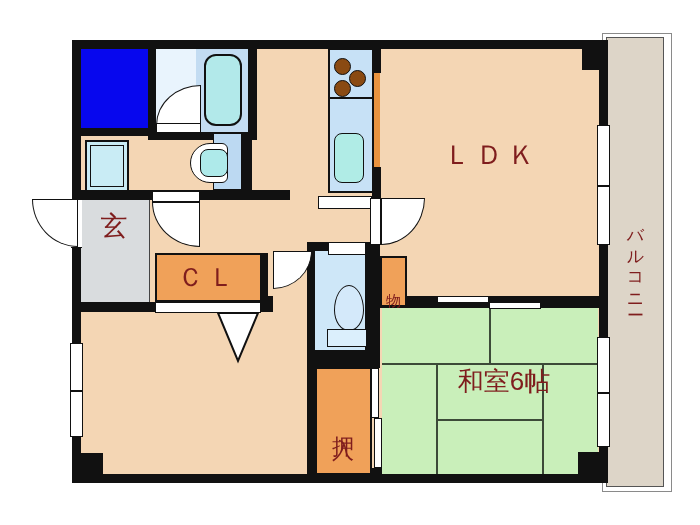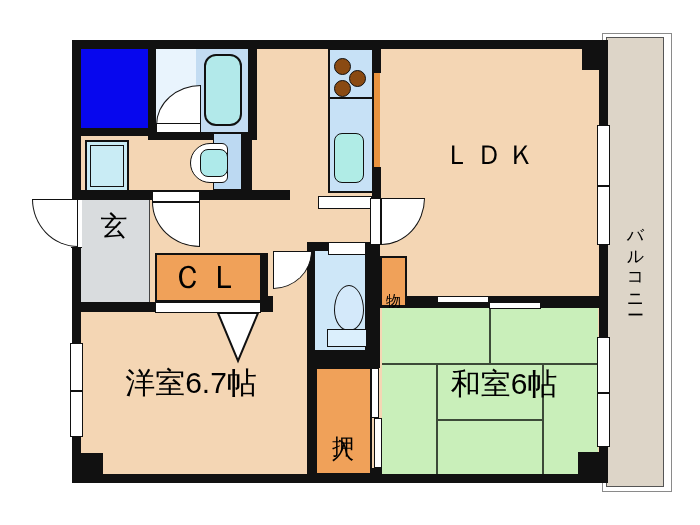--- a/index.html
+++ b/index.html
@@ -93,29 +93,29 @@
   .burner{width:17px;height:17px;border-radius:50%;background:#8a4a12;border:1.5px solid #111;}
   .b1{left:334px;top:58px;} .b2{left:349px;top:70px;} .b3{left:334px;top:80px;}
   .sink{left:334px;top:133px;width:30px;height:50px;background:#b0ece6;border:1.5px solid #111;border-radius:8px;}
   .basin-base{left:213px;top:133px;width:29px;height:57px;background:#bcd9f2;border:1.5px solid #111;}
   .basin-white{left:190px;top:143px;width:38px;height:40px;background:#fff;border:1.5px solid #111;border-radius:20px 6px 6px 20px;}
   .basin-bowl{left:200px;top:149px;width:28px;height:28px;background:#aeeaea;border:1.5px solid #111;border-radius:8px;}
   .toilet-bowl{left:334px;top:285px;width:30px;height:46px;background:#d4e9fa;border:1.5px solid #111;
                border-radius:50% 50% 50% 50% / 55% 55% 45% 45%;}
   .toilet-tank{left:327px;top:329px;width:40px;height:18px;background:#dbeffc;border:1.5px solid #111;}
   
-  .lbl{color:#000000;line-height:1.05;white-space:nowrap;}
+  .lbl{color:#7f1d1d;line-height:1.05;white-space:nowrap;}
   .lbl-ldk1{left:402px;top:141px;width:180px;text-align:center;font-size:27px;letter-spacing:5px;}
   .lbl-ldk2{left:402px;top:177px;width:180px;text-align:center;font-size:27px;}
   .lbl-genkan{left:78px;top:212px;width:72px;text-align:center;font-size:27px;}
-  .lbl-cl{font-size:32px;letter-spacing:5px;}
+  .lbl-cl{font-size:26px;letter-spacing:5px;}
   .lbl-storage{font-size:15px;writing-mode:vertical-rl;text-orientation:mixed;}
   .lbl-yoshitsu{left:80px;top:367px;width:222px;text-align:center;font-size:30px;}
   .lbl-oshiire{font-size:22px;writing-mode:vertical-rl;text-orientation:mixed;letter-spacing:3px;}
-  .lbl-washitsu{left:382px;top:368px;width:244px;text-align:center;font-size:30px;}
+  .lbl-washitsu{left:382px;top:368px;width:244px;text-align:center;font-size:26px;}
   .lbl-balcony{font-size:17px;writing-mode:vertical-rl;text-orientation:mixed;letter-spacing:3px;}
 </style>
 </head>
 <body>
 
 <div id="canvas">
 
   <div class="abs unit-floor"></div>
   <div class="abs balcony-outer"></div>
   <div class="abs balcony-floor">
@@ -211,15 +211,14 @@
   </div>
   <div class="abs storage-box">
     <span class="lbl lbl-storage">物</span>
   </div>
   <div class="abs oshiire-box">
     <span class="lbl lbl-oshiire">押入</span>
   </div>
 
   <div class="abs lbl lbl-ldk1">ＬＤＫ</div>
   <div class="abs lbl lbl-genkan">玄</div>
-  <div class="abs lbl lbl-yoshitsu">洋室6.7帖</div>
   <div class="abs lbl lbl-washitsu">和室6帖</div>
 </div>
 
 </body></html>

